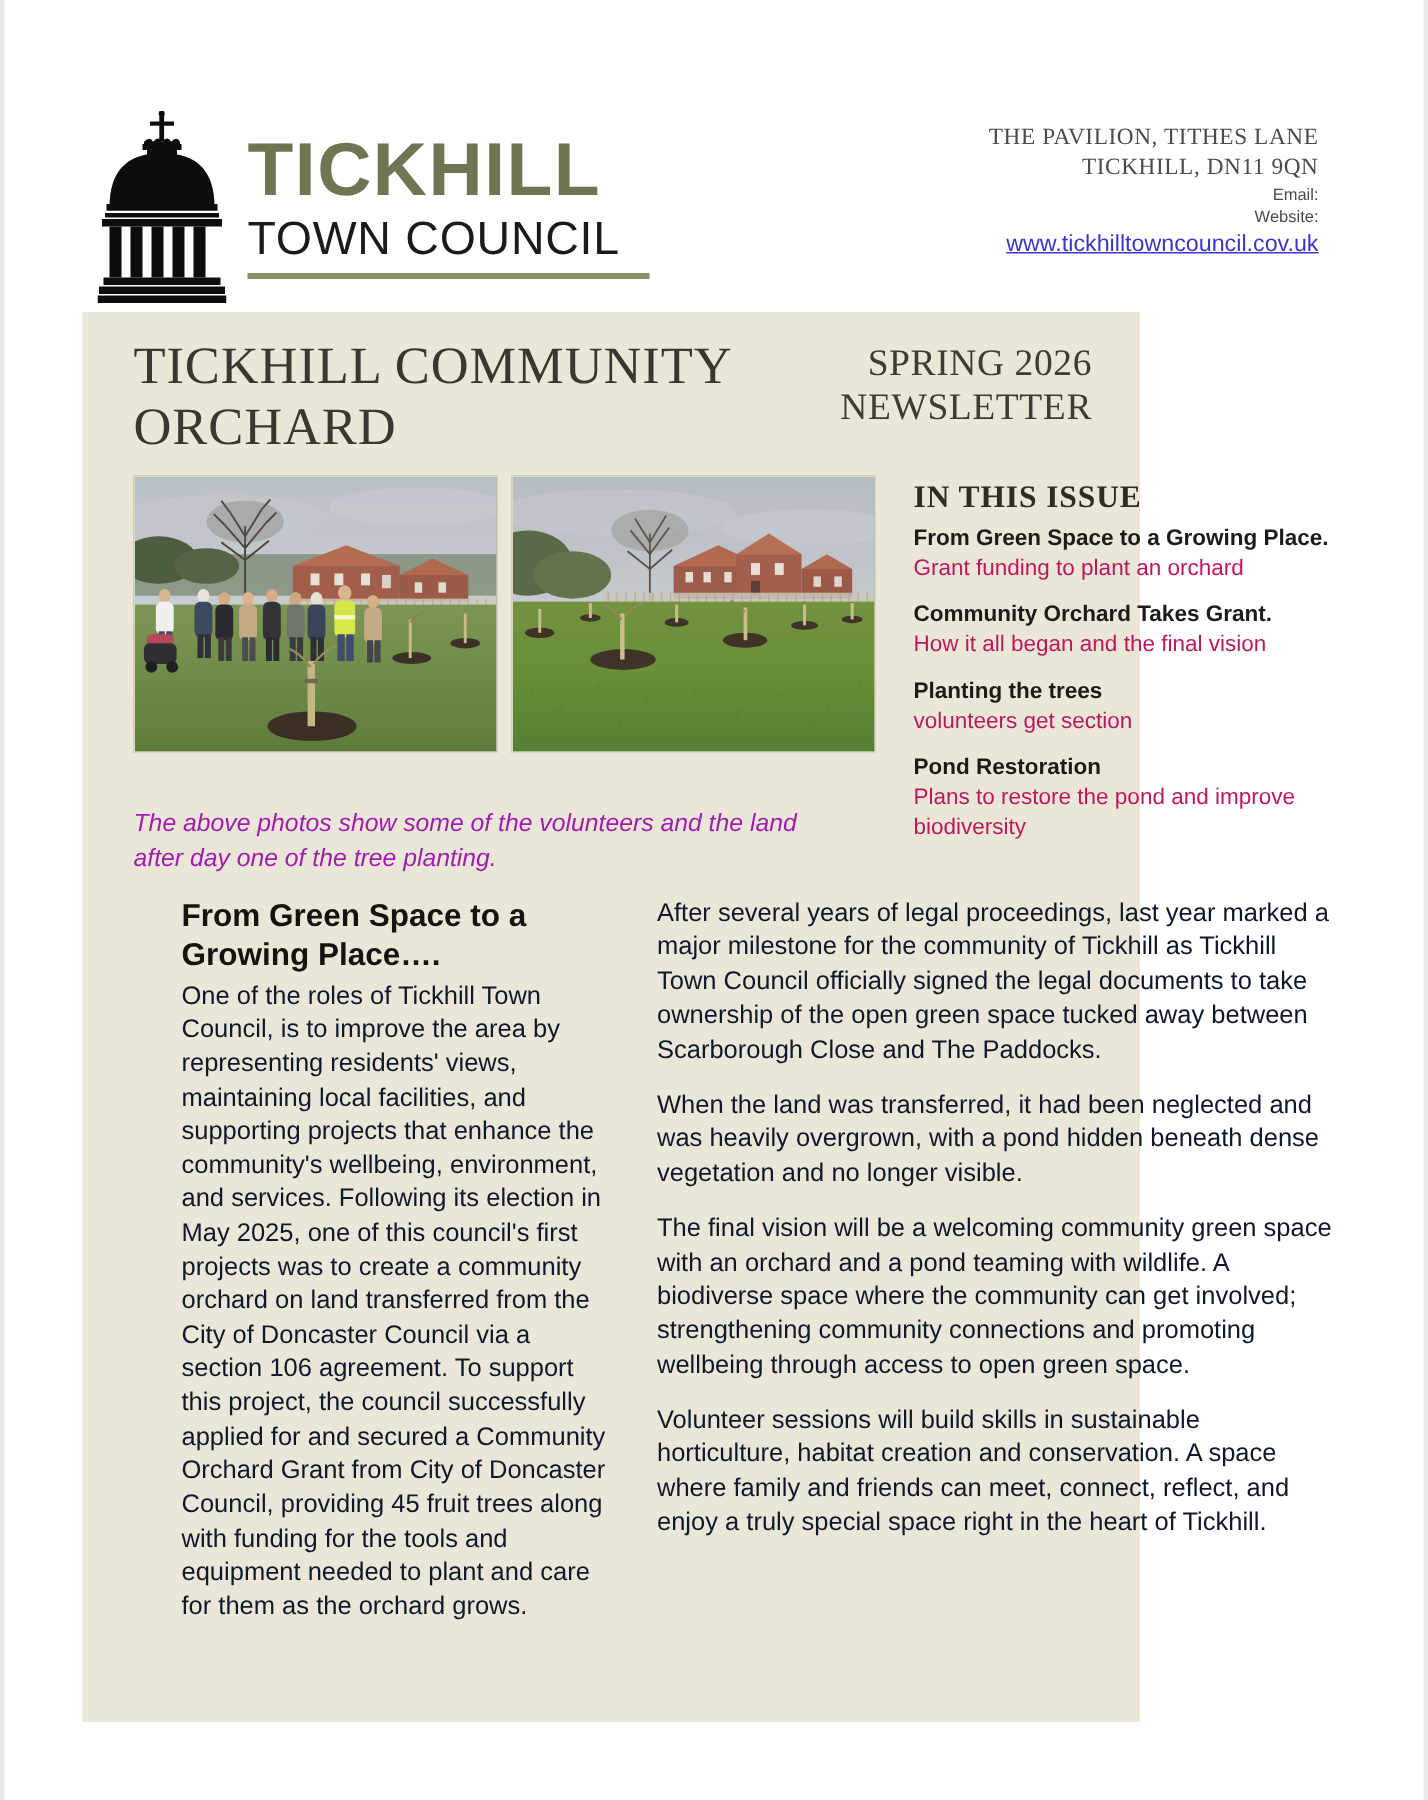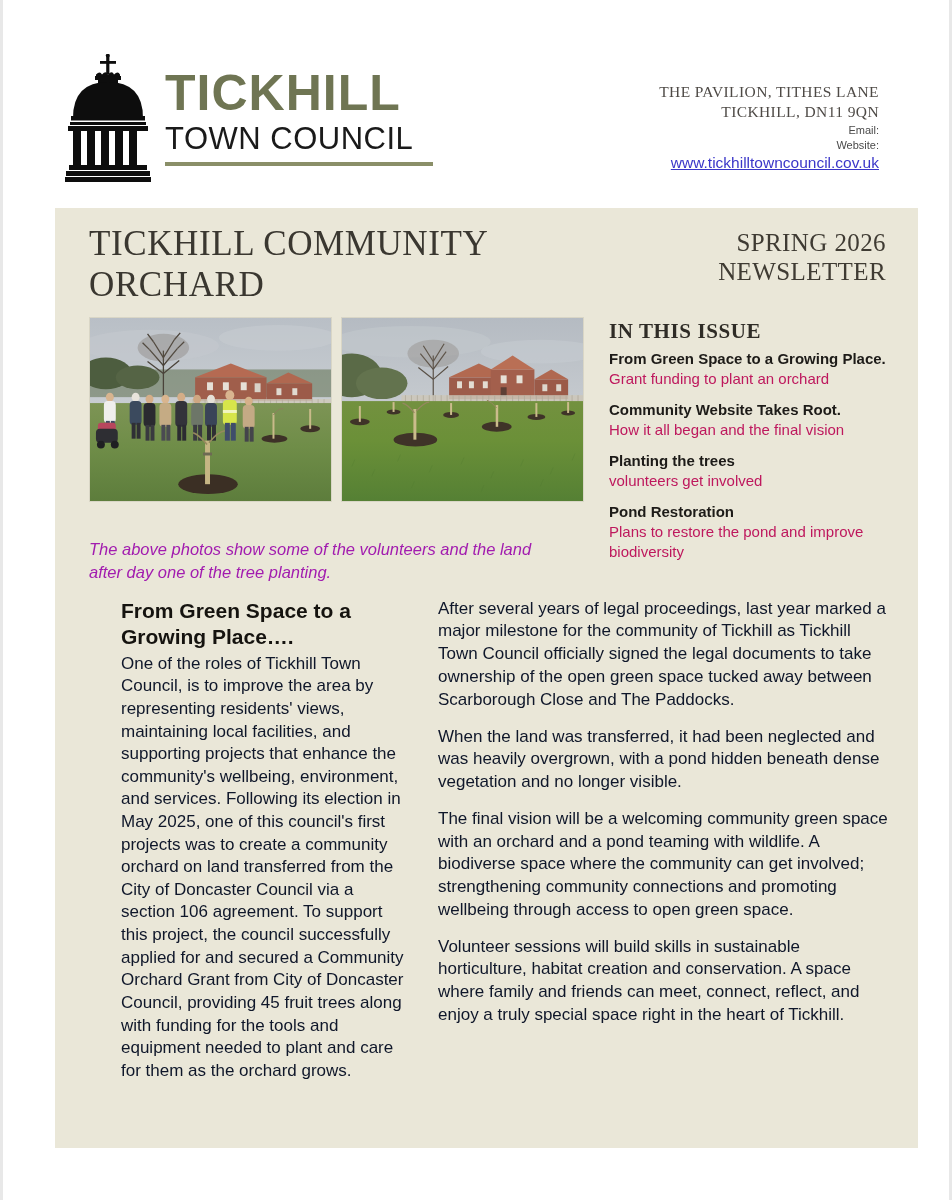--- a/index.html
+++ b/index.html
@@ -23,21 +23,21 @@
   }
 
   
   .header {
     position: relative;
     height: 208px;
     padding: 0;
   }
   .logo-block {
     position: absolute;
-    left: 62px; top: 54px;
+    left: 62px; top: 74px;
     width: 360px; height: 130px;
     display: flex;
     align-items: flex-start;
   }
   .logo-mark {
     width: 86px; height: 128px;
     flex: none;
     position: relative;
   }
   .logo-words {
@@ -95,21 +95,21 @@
     text-decoration: underline;
     line-height: 1.32;
     display: block;
     cursor: pointer;
   }
 
   
   .panel {
     position: absolute;
     left: 52px; top: 208px;
-    width: 863px; height: 940px;
+    width: 705px; height: 940px;
     background: #eae7d8;
   }
   .panel-inner {
     padding: 16px 22px 0 34px;
     height: 100%;
   }
 
   .masthead {
     display: flex;
     align-items: flex-start;
@@ -514,27 +514,27 @@
 
         <div class="toc">
           <div class="toc-title">IN THIS ISSUE</div>
 
           <div class="toc-item">
             <div class="toc-head">From Green Space to a Growing Place.</div>
             <div class="toc-sub">Grant funding to plant an orchard</div>
           </div>
 
           <div class="toc-item">
-            <div class="toc-head">Community Website Takes Root.</div>
+            <div class="toc-head">Community Orchard Takes Grant.</div>
             <div class="toc-sub">How it all began and the final vision</div>
           </div>
 
           <div class="toc-item">
             <div class="toc-head">Planting the trees</div>
-            <div class="toc-sub">volunteers get involved</div>
+            <div class="toc-sub">volunteers get section</div>
           </div>
 
           <div class="toc-item">
             <div class="toc-head">Pond Restoration</div>
             <div class="toc-sub">Plans to restore the pond and improve biodiversity</div>
           </div>
         </div>
       </div>
 
       <div class="cols">

